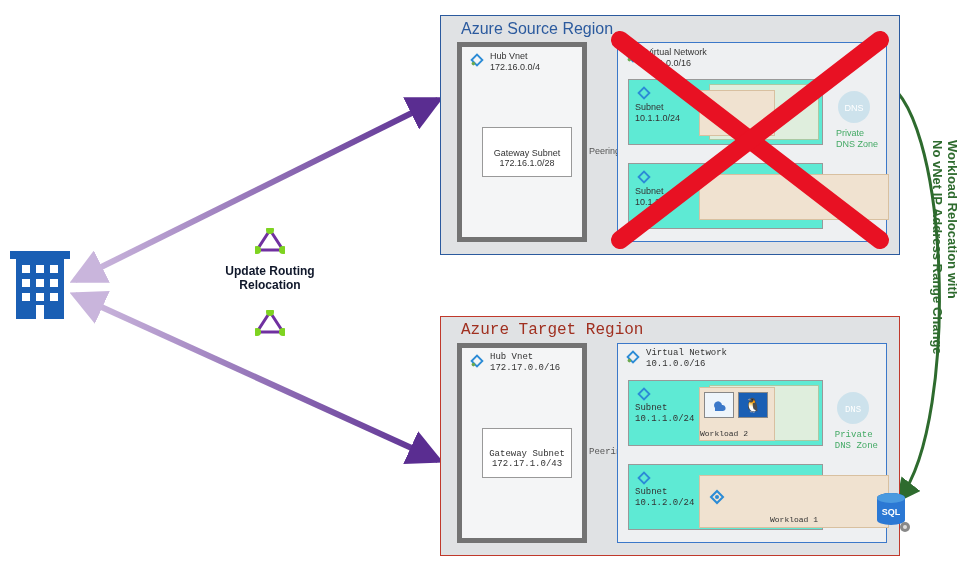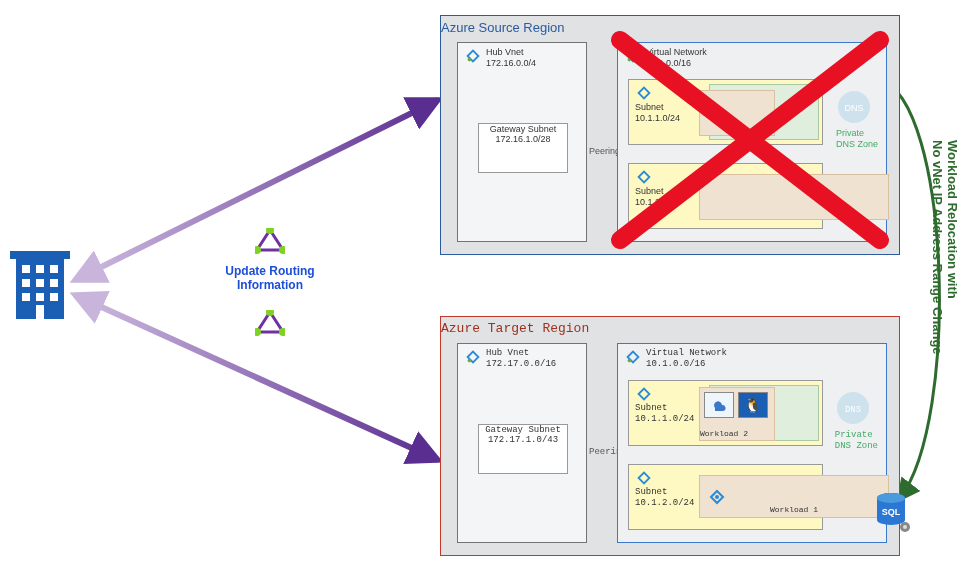--- a/index.html
+++ b/index.html
@@ -1,31 +1,31 @@
 <!DOCTYPE html>
 <html><head>
 <meta charset="utf-8">
 <style>
   * { box-sizing: border-box; margin: 0; padding: 0; }
   body { font-family: "Segoe UI", Arial, sans-serif; font-size: 10px; color: #333; width: 979px; height: 575px; position: relative; background: #fff; overflow: hidden; }
   .region { position: absolute; background: #e0e2e4; }
-  .region-label { position: absolute; top: 4px; left: 0; font-size: 13px; color: #2b5a9e; }
-  .hub { position: absolute; background: #f4f5f6; border: 1px solid #737373; }
+  .region-label { position: absolute; top: 4px; left: 20px; font-size: 16px; color: #2b5a9e; }
+  .hub { position: absolute; background: #f4f5f6; border: 5px solid #737373; }
   .vnet { position: absolute; background: #eef0f2; border: 1px solid #3b78c9; }
   .boxlabel { position: absolute; top: 4px; left: 28px; font-size: 9px; line-height: 1.2; }
-  .gateway { position: absolute; background: #fff; border: 1px solid #999; text-align: center; font-size: 9px; padding-top: 0; }
-  .subnet { position: absolute; background: #fef9c3; border: 1px solid #999; font-size: 9px; }
+  .gateway { position: absolute; background: #fff; border: 1px solid #999; text-align: center; font-size: 9px; padding-top: 20px; }
+  .subnet { position: absolute; background: #5eead4; border: 1px solid #999; font-size: 9px; }
   .subnet .sublabel { position:absolute; left:6px; top:22px; line-height:1.2; }
   .dnszone { position: absolute; text-align: left; font-size: 9px; color: #4a6; line-height:1.2; }
   .vnet-icon { position:absolute; top:4px; left:6px; width:18px; height:18px; }
   .peer { position:absolute; font-size:9px; color:#555; }
   .badge { position:absolute; background:#f0e2d0; border:1px solid #d8c0a0; }
   .greenbox { position:absolute; background:#dfeedd; border:1px solid #aac9a3; }
   .vmchip { position:absolute; width:30px; height:26px; border:1px solid #888; display:flex; align-items:center; justify-content:center; font-size:14px; }
-  .routing-label { position:absolute; font-size:12px; font-weight:600; color:#1d4ed8; text-align:center; }
+  .routing-label { position:absolute; font-size:12px; font-weight:600; color:#0f172a; text-align:center; }
   .relocation-label { position:absolute; font-size:13px; font-weight:600; color:#2e6b2e; writing-mode: vertical-rl; text-orientation: mixed; }
 </style>
 </head>
 <body>
 
 <svg style="position:absolute; left:10px; top:245px; width:60px; height:80px;" viewBox="0 0 60 80">
   <rect x="6" y="10" width="48" height="64" fill="#1a5fb4"></rect>
   <rect x="0" y="6" width="60" height="8" fill="#1a5fb4"></rect>
   <rect x="12" y="20" width="8" height="8" fill="#fff"></rect>
     <rect x="26" y="20" width="8" height="8" fill="#fff"></rect>
@@ -89,21 +89,21 @@
     <circle cx="2" cy="22" r="4" fill="#7ed321"></circle>
 </svg>
 <svg style="position:absolute; left:255px; top:310px; width:30px; height:26px;">
   <path d="M15 2 L28 22 L2 22 Z" fill="none" stroke="#7030a0" stroke-width="3"></path>
   <circle cx="15" cy="2" r="4" fill="#7ed321"></circle>
     <circle cx="28" cy="22" r="4" fill="#7ed321"></circle>
     <circle cx="2" cy="22" r="4" fill="#7ed321"></circle>
 </svg>
 <div class="routing-label" style="left:210px; top:264px; width:120px;">
   <div>Update Routing</div>
-  <div>Information</div>
+  <div>Relocation</div>
 </div>
 
 <div class="region" style="left:440px; top:15px; width:460px; height:240px; border:1px solid #2b5a9e;">
   <div class="region-label">Azure Source Region</div>
 
   <div class="hub" style="left:16px; top:26px; width:130px; height:200px;">
     <svg class="vnet-icon" viewBox="0 0 20 20">
         <path d="M4 10 L10 4 L16 10 L10 16 Z" fill="none" stroke="#2b8bd6" stroke-width="2"></path>
         <circle cx="6" cy="14" r="2" fill="#6aa84f"></circle>
       </svg>
@@ -227,21 +227,21 @@
     </div>
 
     <div class="subnet" style="left:10px; top:120px; width:195px; height:66px;">
       <svg class="vnet-icon" viewBox="0 0 20 20">
           <path d="M4 10 L10 4 L16 10 L10 16 Z" fill="none" stroke="#2b8bd6" stroke-width="2"></path>
         </svg>
       <div class="sublabel">
         <div>Subnet</div>
         <div>10.1.2.0/24</div>
       </div>
-      <div class="badge" style="left:70px; top:10px; width:190px; height:43px;">
+      <div class="badge" style="left:70px; top:10px; width:190px; height:53px;">
         <svg style="position:absolute; left:6px; top:10px;" width="22" height="22" viewBox="0 0 22 22">
             <path d="M5 11 L11 5 L17 11 L11 17 Z" fill="none" stroke="#2b8bd6" stroke-width="2"></path>
             <circle cx="11" cy="11" r="2" fill="#2b8bd6"></circle>
           </svg>
         <div style="position:absolute; bottom:3px; left:70px; font-size:8px;">Workload 1</div>
       </div>
     </div>
   </div>
 </div>
 

